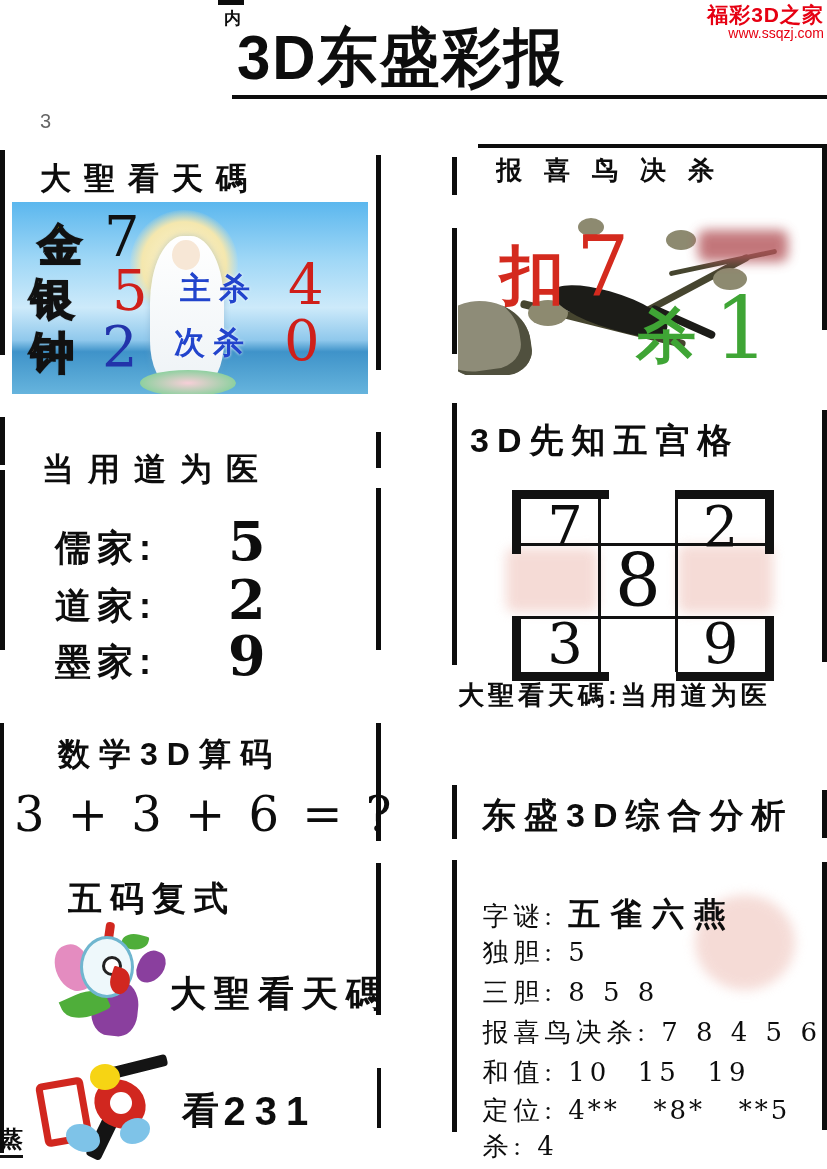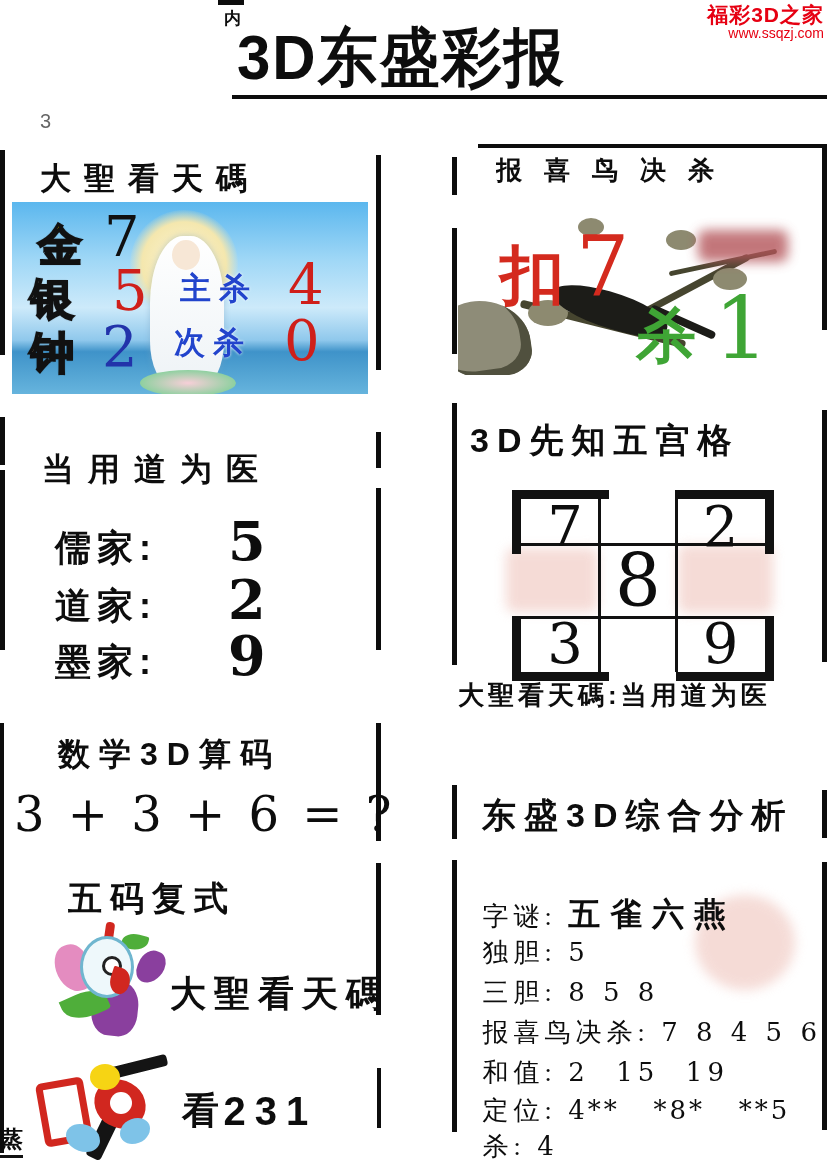--- a/index.html
+++ b/index.html
@@ -212,20 +212,20 @@
 <div class="an-row" style="top:904px;">
   <span class="an-label">独胆: </span><span class="an-value">5</span>
 </div>
 <div class="an-row" style="top:944px;">
   <span class="an-label">三胆: </span><span class="an-value">8 5 8</span>
 </div>
 <div class="an-row" style="top:984px;">
   <span class="an-label">报喜鸟决杀: </span><span class="an-value">7 8 4 5 6</span>
 </div>
 <div class="an-row" style="top:1024px;">
-  <span class="an-label">和值: </span><span class="an-value">2  15  19</span>
+  <span class="an-label">和值: </span><span class="an-value">10  15  19</span>
 </div>
 <div class="an-row" style="top:1062px;">
   <span class="an-label">定位: </span><span class="an-value" style="letter-spacing:3px;">4**   *8*   **5</span>
 </div>
 <div class="an-row" style="top:1098px;">
   <span class="an-label">杀: </span><span class="an-value">4</span>
 </div>
 
 </body></html>

